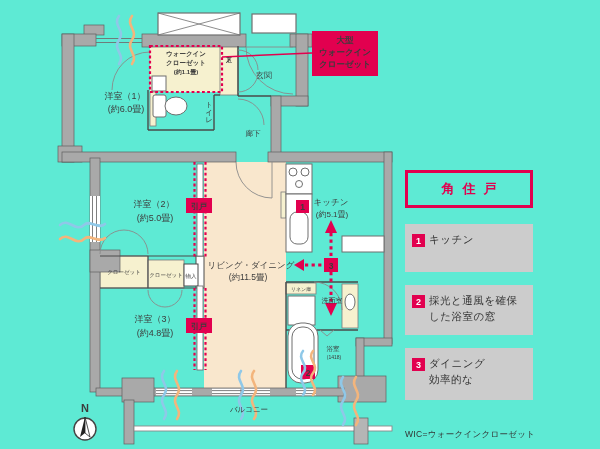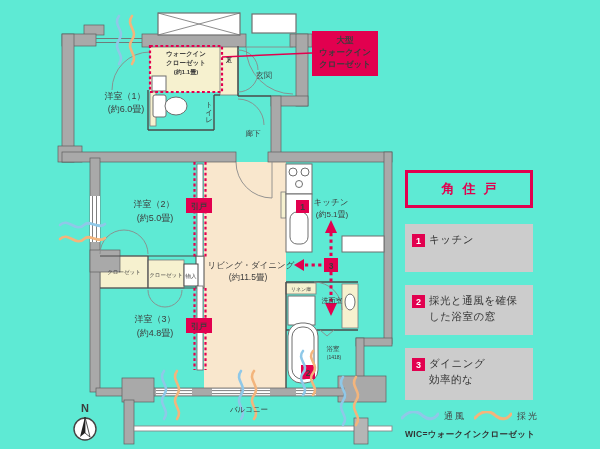--- a/index.html
+++ b/index.html
@@ -11,21 +11,21 @@
   .title-box{position:absolute;left:405px;top:170px;width:128px;height:38px;box-sizing:border-box;
     border:3px solid #e2004f;display:flex;align-items:center;justify-content:center;}
   .title-box span{color:#e2004f;font-weight:bold;font-size:13px;letter-spacing:8px;text-indent:8px;}
   .feature{position:absolute;left:405px;width:128px;box-sizing:border-box;background:#cccccc;
     padding:8px 6px 6px 7px;display:flex;align-items:flex-start;}
   .feature .num{flex:0 0 13px;height:13px;background:#e2004f;color:#fff;font-size:9px;font-weight:bold;
     display:flex;align-items:center;justify-content:center;margin:2px 4px 0 0;}
   .feature .txt{font-size:10.5px;line-height:1.5;color:#333;letter-spacing:0.5px;}
   .legend{position:absolute;left:401px;top:410px;width:160px;display:flex;align-items:center;}
   .legend .lab{font-size:9px;color:#444;letter-spacing:2px;margin:0 8px 0 5px;}
-  .legend-note{position:absolute;left:405px;top:429px;font-size:8.5px;color:#333;letter-spacing:0.3px;font-weight:bold;}
+  .legend-note{position:absolute;left:405px;top:429px;font-size:8.5px;color:#333;letter-spacing:0.3px;}
 </style>
 </head>
 <body>
 
 <div id="stage">
 
 <svg width="600" height="449" viewBox="0 0 600 449" style="position:absolute;left:0;top:0;">
 
   <rect x="204" y="162" width="82" height="226" fill="#f9e7cd"></rect>
 
@@ -258,25 +258,15 @@
   </div>
 </div>
 <div class="feature" style="top:348px;height:52px;">
   <span class="num">3</span>
   <div class="txt">
     <div>ダイニング</div>
     <div>効率的な</div>
   </div>
 </div>
 
-<div class="legend">
-  <svg width="38" height="12">
-    <path d="M1,7 C 8,-1 16,-1 22,5 C 27,9 33,9 37,3" fill="none" stroke="#8fc8e8" stroke-width="3" stroke-linecap="round"></path>
-  </svg>
-  <span class="lab">通風</span>
-  <svg width="38" height="12">
-    <path d="M1,7 C 8,-1 16,-1 22,5 C 27,9 33,9 37,3" fill="none" stroke="#f3b57c" stroke-width="3" stroke-linecap="round"></path>
-  </svg>
-  <span class="lab">採光</span>
-</div>
 <div class="legend-note">WIC=ウォークインクローゼット</div>
 
 </div>
 
 </body></html>

